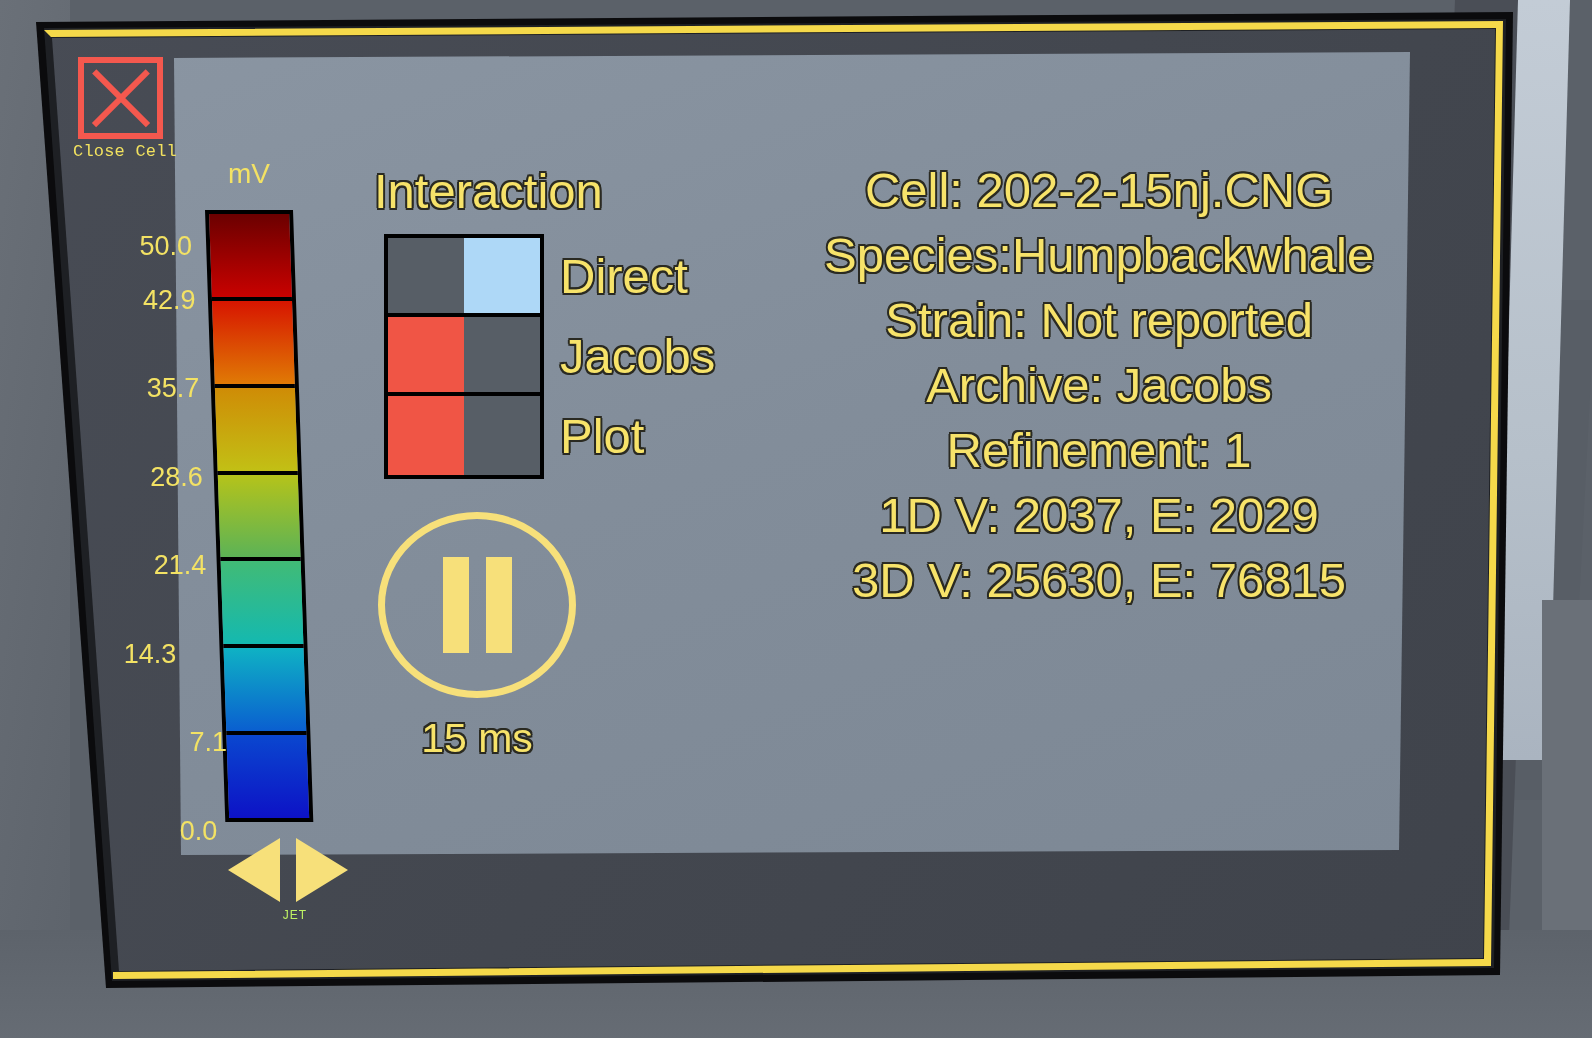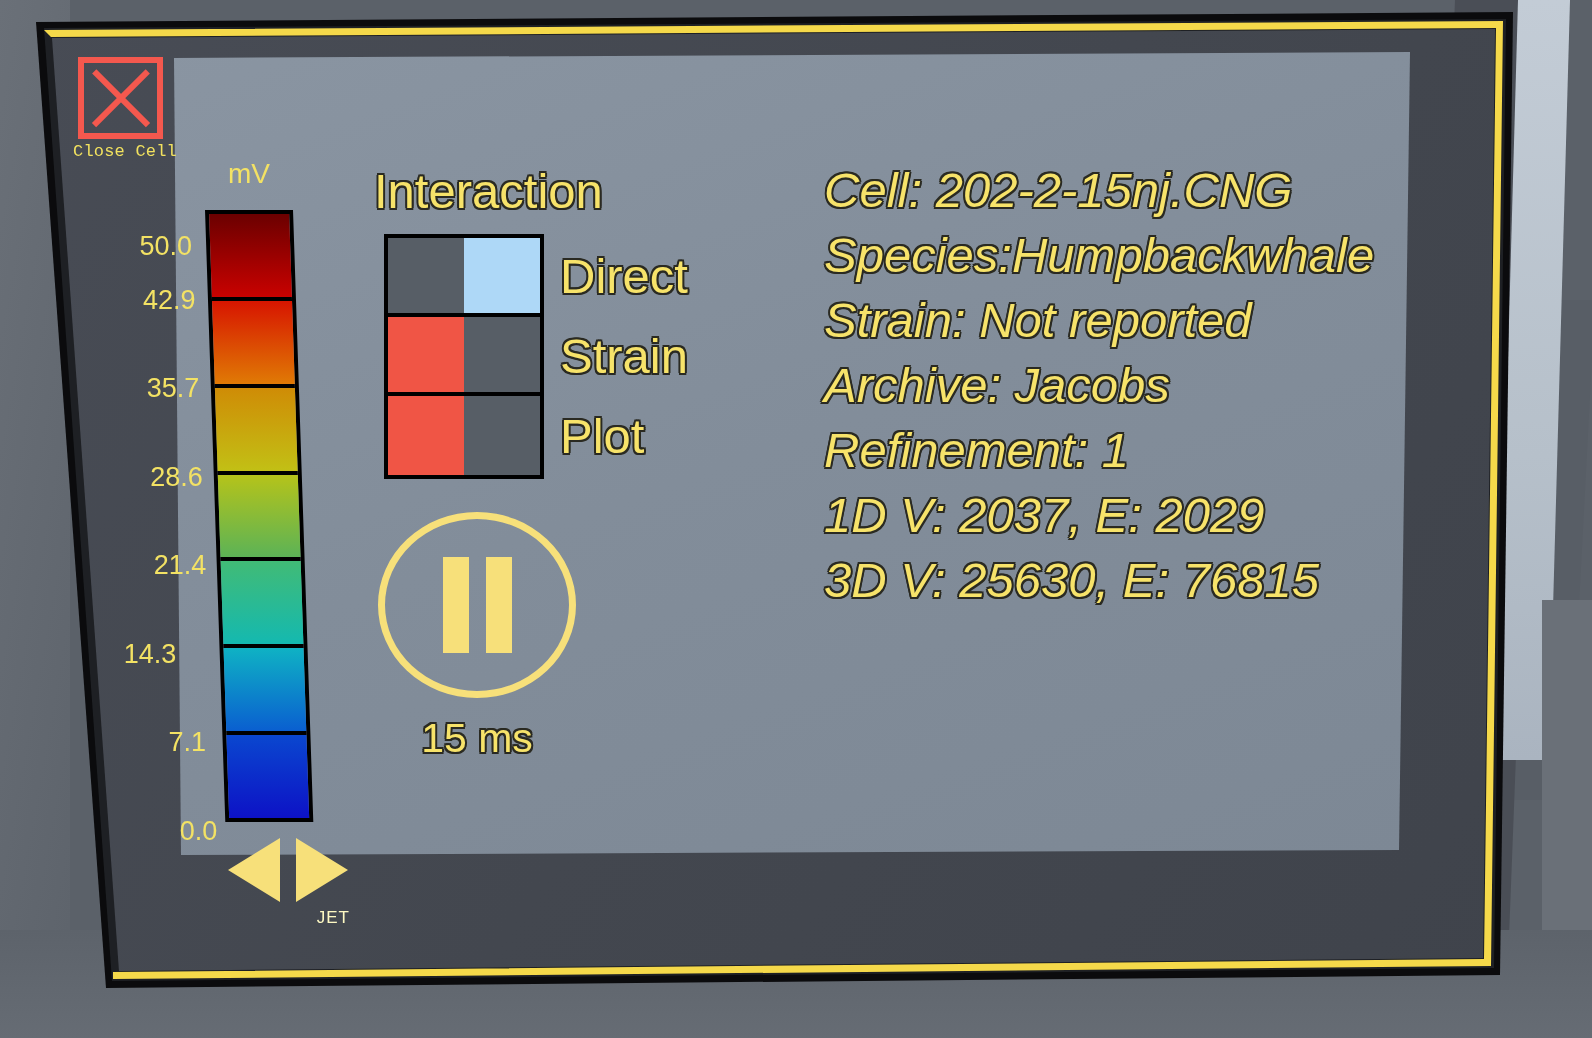--- a/index.html
+++ b/index.html
@@ -79,20 +79,21 @@
 
   
   #content { position:absolute; inset:0; }
   .outlined {
     color:#f7e36a;
     text-shadow:
       -1.6px -1.6px 0 #2a2a22, 1.6px -1.6px 0 #2a2a22,
       -1.6px  1.6px 0 #2a2a22, 1.6px  1.6px 0 #2a2a22,
        0    -2px   0 #2a2a22,  0     2px   0 #2a2a22,
       -2px   0     0 #2a2a22,  2px   0     0 #2a2a22;
+    text-align: center;
   }
 
   
   #close-cell {
     position:absolute; left:73px; top:57px; width:95px; cursor:pointer;
     text-align:center;
     font-family:Liberation Mono, monospace;
   }
   #close-cell .x-box {
     width:85px; height:82px; border:6px solid #f4584e; position:relative;
@@ -135,22 +136,22 @@
     left:228px; top:838px;
     border-top:32px solid transparent; border-bottom:32px solid transparent;
     border-right:52px solid #f7e07a;
   }
   #cmap-right {
     left:296px; top:838px;
     border-top:32px solid transparent; border-bottom:32px solid transparent;
     border-left:52px solid #f7e07a;
   }
   #jet-label {
-    position:absolute; left:240px; top:908px; width:110px; text-align:right;
-    font-size:17px; color:#fef9c3; letter-spacing:1px;
+    position:absolute; left:240px; top:908px; width:110px; text-align:center;
+    font-size:12px; color:#bef264; letter-spacing:1px;
   }
 
   
   #interaction-title {
     position:absolute; left:374px; top:163px; font-size:49px;
     font-weight:400;
   }
   #toggle-stack {
     position:absolute; left:384px; top:234px;
     width:160px; border:4px solid #000;
@@ -170,21 +171,21 @@
     border:7px solid #f7e07a; border-radius:50%; cursor:pointer;
     display:flex; align-items:center; justify-content:center; gap:17px;
   }
   #pause-button .bar { width:26px; height:96px; background:#f7e07a; }
   #time-label {
     position:absolute; left:378px; top:715px; width:198px; text-align:center;
     font-size:41px;
   }
 
   
-  #info-block { position:absolute; left:824px; top:158px;font-style:italic; }
+  #info-block { position:absolute; left:824px; top:158px; }
   #info-block .info-line {
     font-size:49px; line-height:65px; white-space:nowrap;
   }
 </style>
 </head>
 <body>
 
 <div id="scene">
   <div class="bg-wall-left"></div>
   <div class="bg-strip-right"></div>
@@ -222,21 +223,21 @@
         <div class="seg" style="background: linear-gradient(rgb(10, 71, 207) 0%, rgb(13, 18, 198) 100%);"></div>
       </div>
 
     <div id="tick-container">
         <div class="tick" style="top: 196px; left: 72px; margin-top: 35px;">50.0</div>
         <div class="tick" style="top: 284.5px; left: 75.6px;">42.9</div>
         <div class="tick" style="top: 373px; left: 79.2px;">35.7</div>
         <div class="tick" style="top: 461.5px; left: 82.8px;">28.6</div>
         <div class="tick" style="top: 550px; left: 86.4px;">21.4</div>
         <div class="tick" style="top: 638.5px; left: 90px; text-align: center;">14.3</div>
-        <div class="tick" style="top: 727px; left: 86px;">7.1</div>
+        <div class="tick" style="top: 727px; left: 107px;">7.1</div>
         <div class="tick" style="top: 815.5px; left: 97.2px;">0.0</div>
       </div>
 
     <div id="cmap-left"></div>
     <div id="cmap-right"></div>
     <div id="jet-label">JET</div>
   </div>
 
   <div id="interaction-title" class="outlined">Interaction</div>
   <div id="toggle-stack">
@@ -248,21 +249,21 @@
         <div class="half" style="background: rgb(240, 85, 69);"></div>
         <div class="half" style="background: rgb(87, 94, 102);"></div>
       </div>
       <div class="toggle-row">
         <div class="half" style="background: rgb(240, 85, 69);"></div>
         <div class="half" style="background: rgb(87, 94, 102);"></div>
       </div>
     </div>
   <div id="toggle-labels">
       <div class="toggle-label outlined" style="top: 248px;">Direct</div>
-      <div class="toggle-label outlined" style="top: 328px;">Strain</div>
+      <div class="toggle-label outlined" style="top: 328px;">Jacobs</div>
       <div class="toggle-label outlined" style="top: 408px;">Plot</div>
     </div>
 
   <div id="pause-button">
     <div class="bar"></div>
     <div class="bar"></div>
   </div>
   <div id="time-label" class="outlined">15 ms</div>
 
   <div id="info-block">

